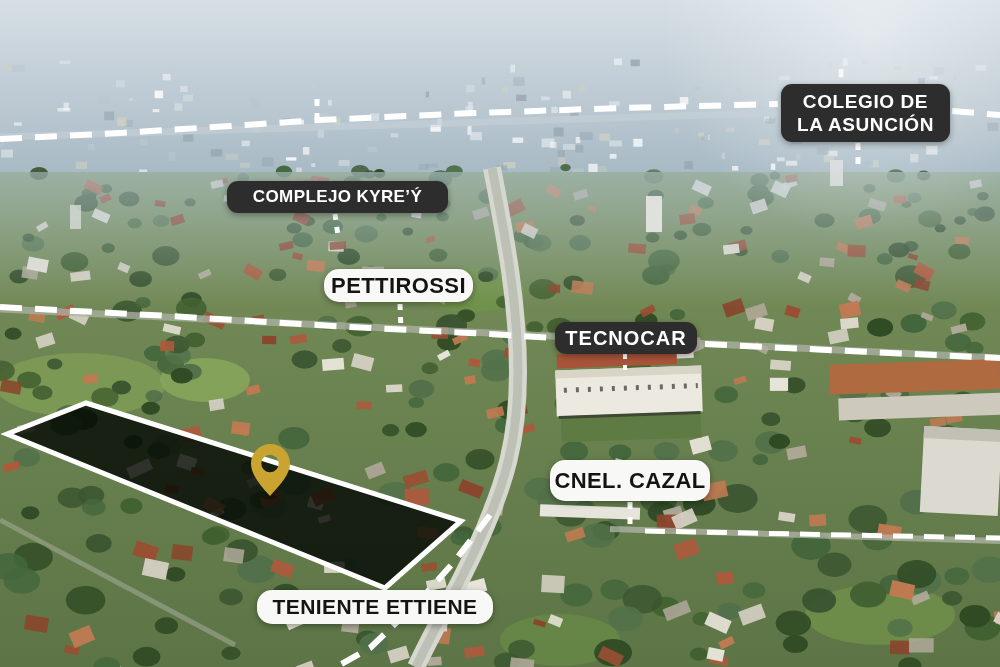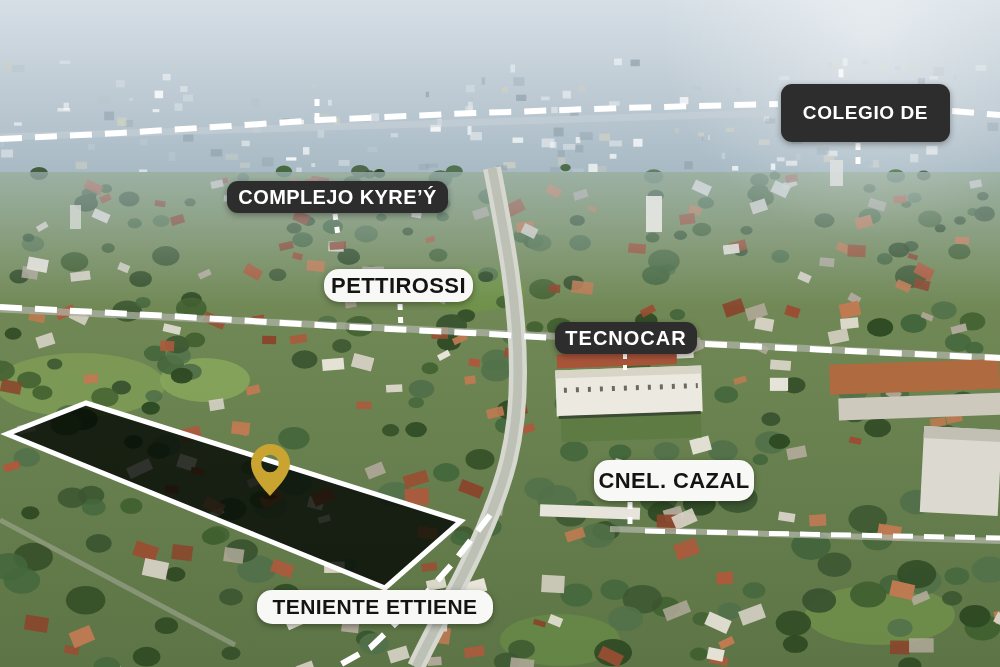--- a/index.html
+++ b/index.html
@@ -12,24 +12,24 @@
     position:absolute;display:flex;align-items:center;justify-content:center;
     font-weight:bold;white-space:nowrap;letter-spacing:.4px;
     box-shadow:0 2px 6px rgba(0,0,0,.35);
     border-radius:15px;z-index:5;
   }
   .map-label.light{background:var(--c-label_light_bg,#f8f8f6);color:var(--c-label_light_text,#141414);}
   .map-label.dark{background:var(--c-label_dark_bg,#2d2d2d);color:var(--c-label_dark_text,#fff);border-radius:11px;align-items:center;}
   .map-label.multiline{flex-direction:column;line-height:1.22;letter-spacing:.6px;}
   #lbl-av        {left:211px;top:66px; width:206px;height:32px;font-size:21px;}
   #lbl-colegio   {left:781px;top:84px; width:169px;height:58px;font-size:19px;}
-  #lbl-complejo  {left:227px;top:181px;width:221px;height:32px;font-size:20px;}
+  #lbl-complejo  {left:227px;top:181px;width:221px;height:32px;font-size:17px;}
   #lbl-pettirossi{left:324px;top:269px;width:149px;height:33px;font-size:22px;align-items:center;}
   #lbl-tecnocar  {left:555px;top:322px;width:142px;height:32px;font-size:20px;letter-spacing:1px;}
-  #lbl-cnel      {left:550px;top:460px;width:160px;height:41px;font-size:22px;margin-left:44px;}
+  #lbl-cnel      {left:550px;top:460px;width:160px;height:41px;font-size:22px;}
   #lbl-teniente  {left:257px;top:590px;width:236px;height:34px;font-size:21px;}
   .dash{stroke:var(--c-dashed_road_line,#fff);fill:none;}
   .parcel{fill:var(--c-parcel_fill,rgba(0,0,0,.8));stroke:var(--c-parcel_outline,#fff);}
   .pin{fill:var(--c-pin,#c9a431);fill-rule:evenodd;}
 </style>
 </head>
 <body>
 
 <div class="stage">
 
@@ -722,20 +722,21 @@
 
     <g>
       <ellipse cx="270" cy="497" rx="7" ry="2.5" fill="rgba(0,0,0,0.25)"></ellipse>
       <path class="pin" d="M 270 496 C 259 484 251 474 251 463.5 A 19.5 19.5 0 1 1 290 463.5 C 290 474 281 484 270 496 Z
                            M 278.7 463.5 A 8.7 8.7 0 1 1 261.3 463.5 A 8.7 8.7 0 1 1 278.7 463.5 Z"></path>
     </g>
   </svg>
 
   <div class="map-label dark multiline" id="lbl-colegio">
     <span>COLEGIO DE</span>
+    <span>LA ASUNCIÓN</span>
   </div>
   <div class="map-label dark" id="lbl-complejo">
     <span>COMPLEJO KYRE’Ý</span>
   </div>
   <div class="map-label light" id="lbl-pettirossi">
     <span>PETTIROSSI</span>
   </div>
   <div class="map-label dark" id="lbl-tecnocar">
     <span>TECNOCAR</span>
   </div>

